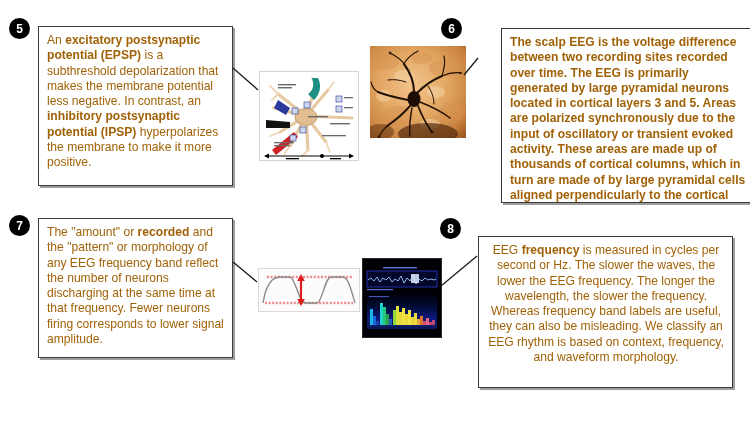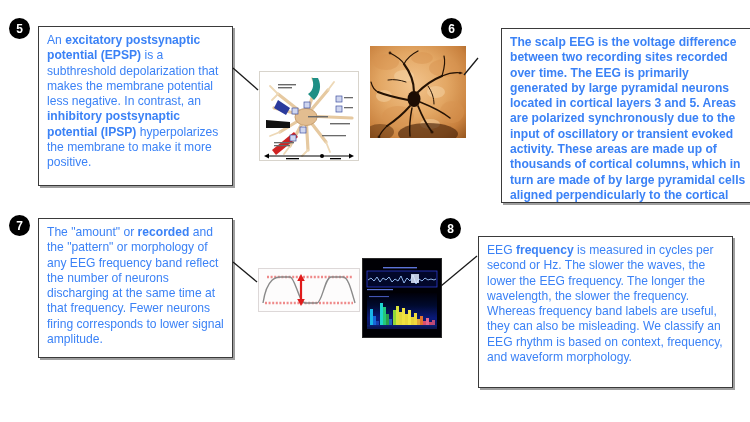--- a/index.html
+++ b/index.html
@@ -20,21 +20,21 @@
 
   
   .callout{
     position:absolute;box-sizing:border-box;
     background:#ffffff;
     border:1.5px solid #3a3a3a;
     box-shadow:2px 2px 0 rgba(80,80,80,.55);
     padding:6px 7px 5px 8px;
     font-size:12.1px;
     line-height:15.3px;
-    color:#3b82f6;
+    color:#a16207;
     overflow:hidden;
   }
   .callout b{font-weight:bold;}
 
   
   .connector{position:absolute;overflow:visible;}
   .connector line{stroke:#1a1a1a;stroke-width:1.3;}
 
   
   .figure{position:absolute;overflow:hidden;background:#fff;}
@@ -276,17 +276,17 @@
       <g fill="#4a5fc8" opacity=".9">
         <rect x="6" y="37" width="20" height="1.1"></rect>
       </g>
     </svg>
   </div>
 
   <svg class="connector" style="left:441px;top:252px;width:38px;height:36px;">
     <line x1="0" y1="34" x2="36" y2="4"></line>
   </svg>
 
-  <div class="callout" style="left:478px;top:236px;width:255px;height:152px;">
+  <div class="callout" style="left:478px;top:236px;width:255px;height:152px;text-align:center;">
     <span><span>EEG </span><b>frequency</b><span> is measured in cycles per second or Hz. The slower the waves, the lower the EEG frequency. The longer the wavelength, the slower the frequency. Whereas frequency band labels are useful, they can also be misleading. We classify an EEG rhythm is based on context, frequency, and waveform morphology.</span></span>
   </div>
 
 </div>
 
 </body></html>

